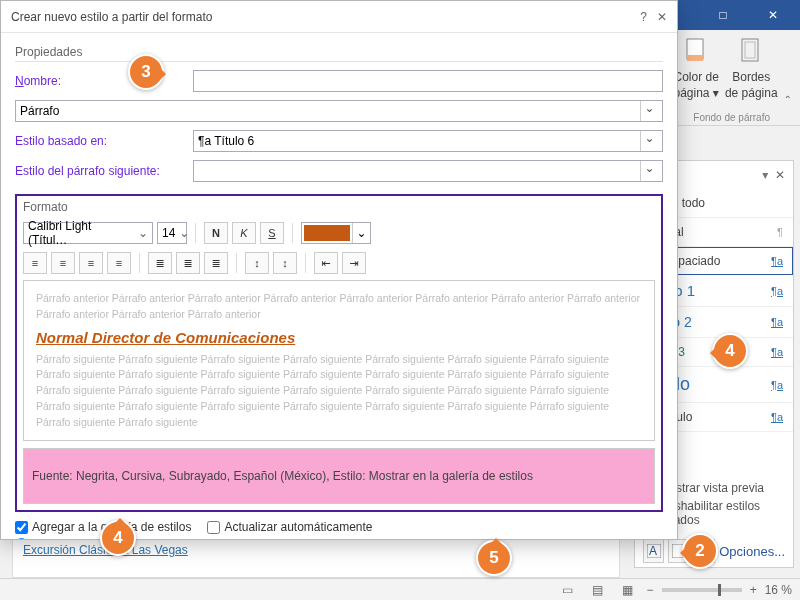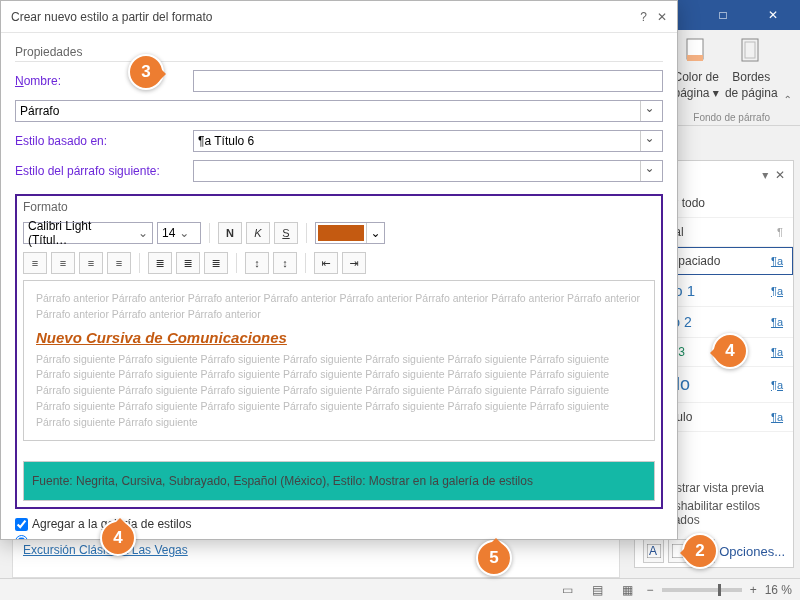--- a/index.html
+++ b/index.html
@@ -68,21 +68,21 @@
   .tb-btn.u{text-decoration:underline}
   .tb-color{width:70px;height:22px;border:1px solid #aab;display:flex}
   .tb-color .sw{flex:1;margin:2px;background:#c45a11}
   .tb-color .dd{width:18px;display:flex;align-items:center;justify-content:center;border-left:1px solid #ccc}
   .sep{width:1px;height:20px;background:#ddd;margin:0 4px}
 
   .preview{flex:1;border:1px solid #ccc;background:#fff;padding:10px 12px;overflow:hidden;margin-top:2px}
   .gray{color:#bdbdbd;font-size:10.5px;line-height:1.5}
   .preview-title{color:#c45a11;font-style:italic;font-weight:bold;text-decoration:underline;font-size:15px;margin:6px 0}
 
-  .desc{border:1px solid #ccc;background:#14b8a6;margin-top:20px;padding:12px 8px;color:#444;font-size:11px}
+  .desc{border:1px solid #ccc;background:#f9a8d4;margin-top:7px;padding:20px 8px;color:#444;font-size:11px}
 
   .chk-row{display:flex;align-items:center;gap:16px;margin-top:8px;color:#333}
   .chk-row label{display:flex;align-items:center;gap:4px}
   .radio-row{display:flex;align-items:center;gap:16px;margin-top:4px;color:#333}
 
   
   .call{position:absolute;width:36px;height:36px;border-radius:18px;background:#ed7d31;border:2px solid #fff;box-shadow:0 1px 4px rgba(0,0,0,.3);color:#fff;font-weight:bold;font-size:17px;display:flex;align-items:center;justify-content:center}
   .call.tail-r::after{content:"";position:absolute;right:-12px;top:10px;border:8px solid transparent;border-left-color:#ed7d31}
   .call.tail-t::after{content:"";position:absolute;top:-12px;left:10px;border:8px solid transparent;border-bottom-color:#ed7d31}
   .call.tail-l::after{content:"";position:absolute;left:-12px;top:10px;border:8px solid transparent;border-right-color:#ed7d31}
@@ -255,21 +255,21 @@
       </div>
     </div>
 
     <div class="fmt-box">
       <div class="grp-hdr" style="border:none;margin:0 0 2px">Formato</div>
       <div class="toolbar">
         <div class="tb-sel" style="width:130px">
             <span>Calibri Light (Títul…</span>
             <span class="dd">⌄</span>
           </div>
-        <div class="tb-sel" style="width:44px">
+        <div class="tb-sel" style="width:30px">
             <span>14</span>
             <span class="dd">⌄</span>
           </div>
         <span class="sep"></span>
         <div class="tb-btn b">N</div>
         <div class="tb-btn i">K</div>
         <div class="tb-btn u">S</div>
         <span class="sep"></span>
         <div class="tb-color">
             <span class="sw"></span>
@@ -288,34 +288,38 @@
         <span class="sep"></span>
         <div class="tb-btn">↕</div>
         <div class="tb-btn">↕</div>
         <span class="sep"></span>
         <div class="tb-btn">⇤</div>
         <div class="tb-btn">⇥</div>
       </div>
 
       <div class="preview">
         <div class="gray">Párrafo anterior Párrafo anterior Párrafo anterior Párrafo anterior Párrafo anterior Párrafo anterior Párrafo anterior Párrafo anterior Párrafo anterior Párrafo anterior Párrafo anterior</div>
-        <div class="preview-title">Nuevo Cursiva de Comunicaciones</div>
+        <div class="preview-title">Normal Director de Comunicaciones</div>
         <div class="gray">Párrafo siguiente Párrafo siguiente Párrafo siguiente Párrafo siguiente Párrafo siguiente Párrafo siguiente Párrafo siguiente Párrafo siguiente Párrafo siguiente Párrafo siguiente Párrafo siguiente Párrafo siguiente Párrafo siguiente Párrafo siguiente Párrafo siguiente Párrafo siguiente Párrafo siguiente Párrafo siguiente Párrafo siguiente Párrafo siguiente Párrafo siguiente Párrafo siguiente Párrafo siguiente Párrafo siguiente Párrafo siguiente Párrafo siguiente Párrafo siguiente Párrafo siguiente Párrafo siguiente Párrafo siguiente</div>
       </div>
 
       <div class="desc">
         <div>Fuente: Negrita, Cursiva, Subrayado, Español (México), Estilo: Mostrar en la galería de estilos</div>
       </div>
     </div>
 
     <div class="chk-row">
       <label>
           <input type="checkbox" checked="" style=""> 
           <span>Agregar a la galería de estilos</span>
         </label>
+      <label>
+          <input type="checkbox" style=""> 
+          <span>Actualizar automáticamente</span>
+        </label>
     </div>
     <div class="radio-row">
       <label><input type="radio" name="scp" checked="" style=""> <span>Solo en este documento</span></label>
     </div>
 
   </div>
 </div>
 
 <div class="call tail-r" style="top:54px;left:128px">3</div>
 <div class="call tail-t" style="top:520px;left:100px">4</div>

